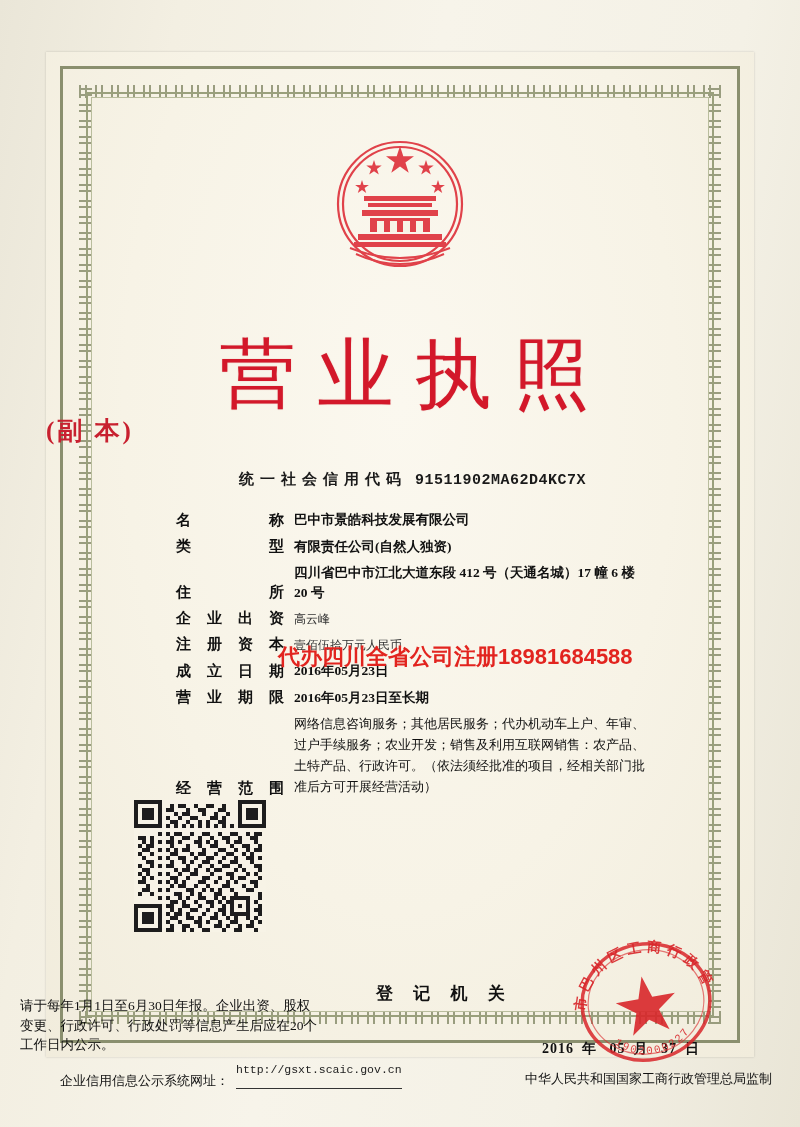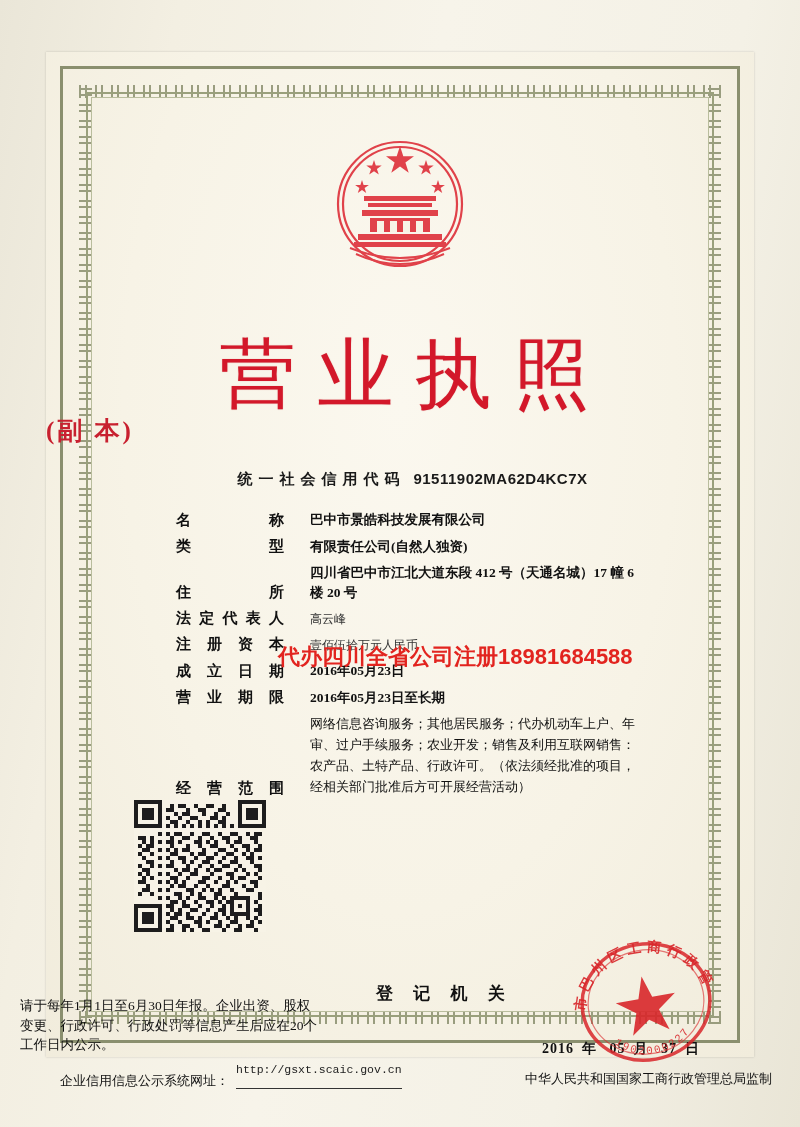--- a/index.html
+++ b/index.html
@@ -65,37 +65,36 @@
   }
   #subtitle{
     position:absolute;left:0;right:0;top:362px;
     font-size:25px;font-weight:bold;color:#c8202f;letter-spacing:3px;
   }
   #credit-code{
     position:absolute;left:0;right:0;top:418px;text-align:center;
     font-size:15px;font-weight:bold;color:#1a1a1a;letter-spacing:1px;
   }
   #credit-code .label{letter-spacing:6px;margin-left:25px;}
-  #credit-code .value{font-family:Liberation Sans, sans-serif;letter-spacing:.5px;margin-left:8px;}
+  #credit-code .value{font-family:Liberation Mono, monospace;letter-spacing:.5px;margin-left:8px;}
 
   
   #fields{
     position:absolute;left:130px;top:458px;width:470px;
   }
   .row{display:flex;align-items:flex-end;margin-bottom:7px;}
   .row .lbl{
     width:118px;flex:0 0 118px;
     font-size:15px;font-weight:bold;color:#111;
     text-align:justify;text-align-last:justify;
     padding-right:10px;box-sizing:border-box;
   }
   .row .val{
     font-size:13.5px;color:#111;line-height:1.45;
     font-weight:bold;
-    margin-left:16px;
   }
   .row.thin .val{font-weight:normal;font-size:12px;color:#333;}
   .row .val.scope{font-weight:normal;font-size:13px;line-height:1.6;width:352px;}
 
   
   #watermark{
     position:absolute;left:232px;top:590px;
     font-size:22px;font-weight:bold;color:#e2241f;
     letter-spacing:0px;white-space:nowrap;
     font-family:"Liberation Sans", sans-serif;
@@ -204,21 +203,21 @@
       </div>
       <div class="row">
         <div class="lbl">类型</div>
         <div class="val">有限责任公司(自然人独资)</div>
       </div>
       <div class="row">
         <div class="lbl">住所</div>
         <div class="val">四川省巴中市江北大道东段 412 号（天通名城）17 幢 6 楼 20 号</div>
       </div>
       <div class="row thin">
-        <div class="lbl">法定代表人</div>
+        <div class="lbl">企业出资</div>
         <div class="val">高云峰</div>
       </div>
       <div class="row thin">
         <div class="lbl">注册资本</div>
         <div class="val">壹佰伍拾万元人民币</div>
       </div>
       <div class="row">
         <div class="lbl">成立日期</div>
         <div class="val">2016年05月23日</div>
       </div>

